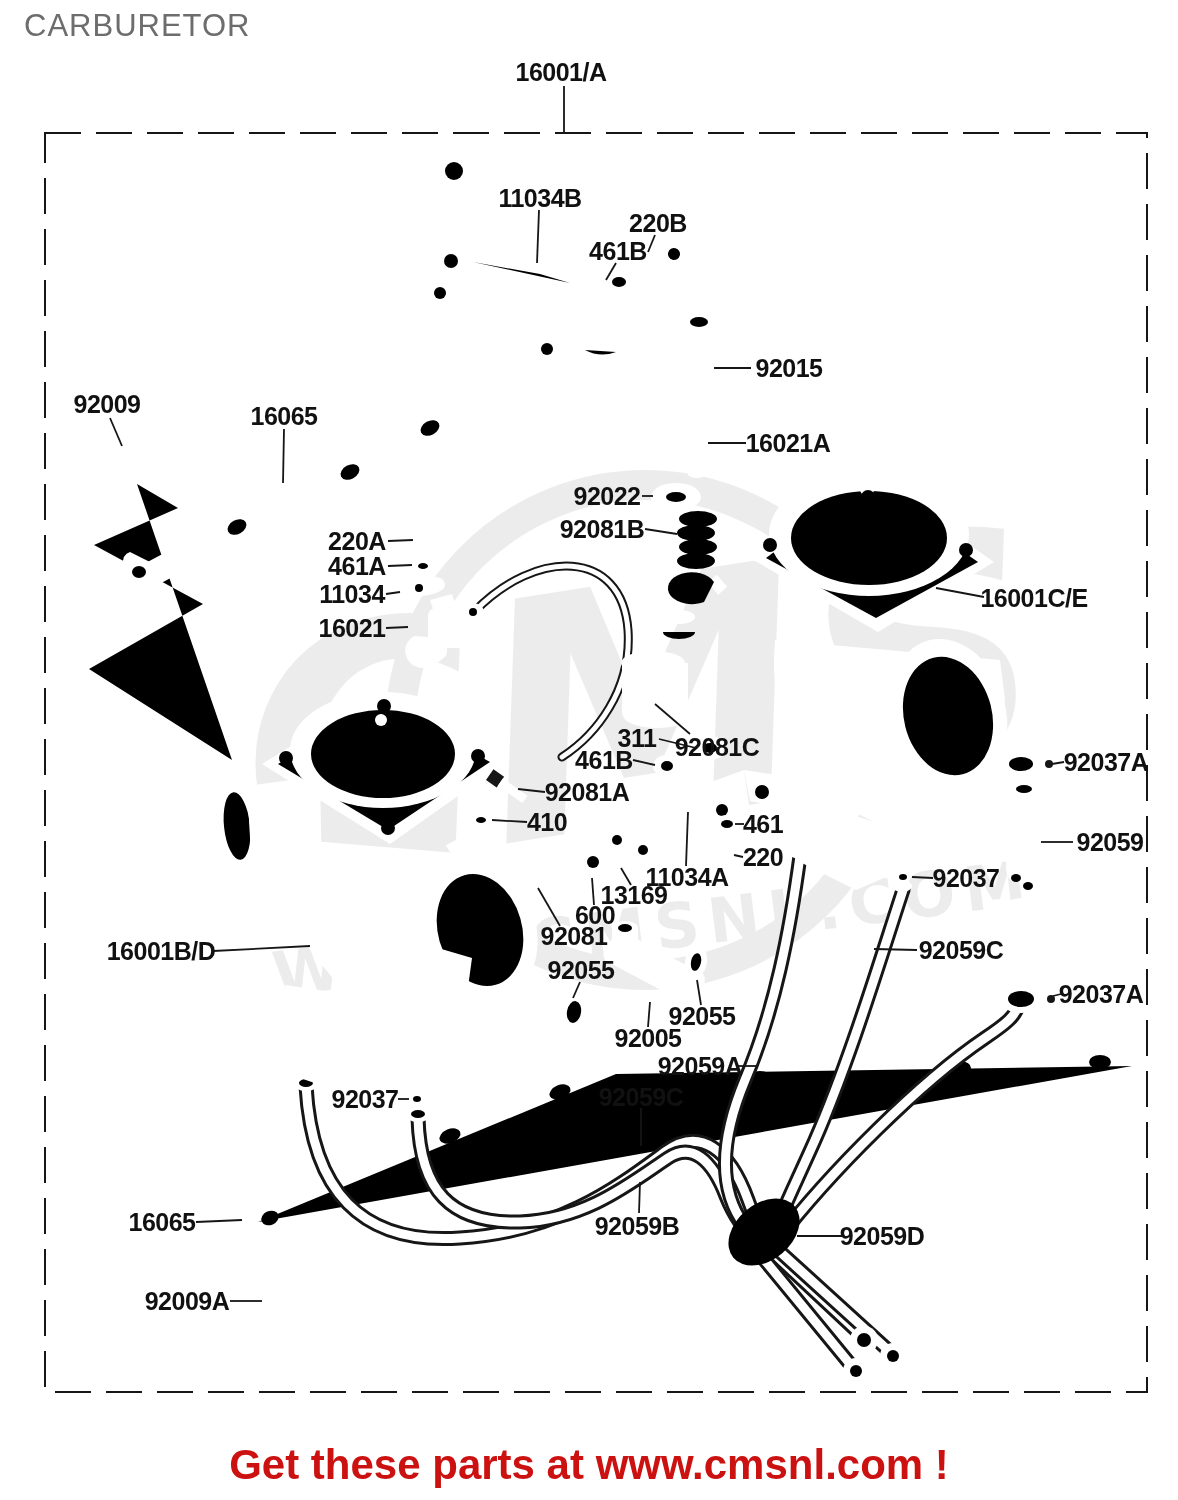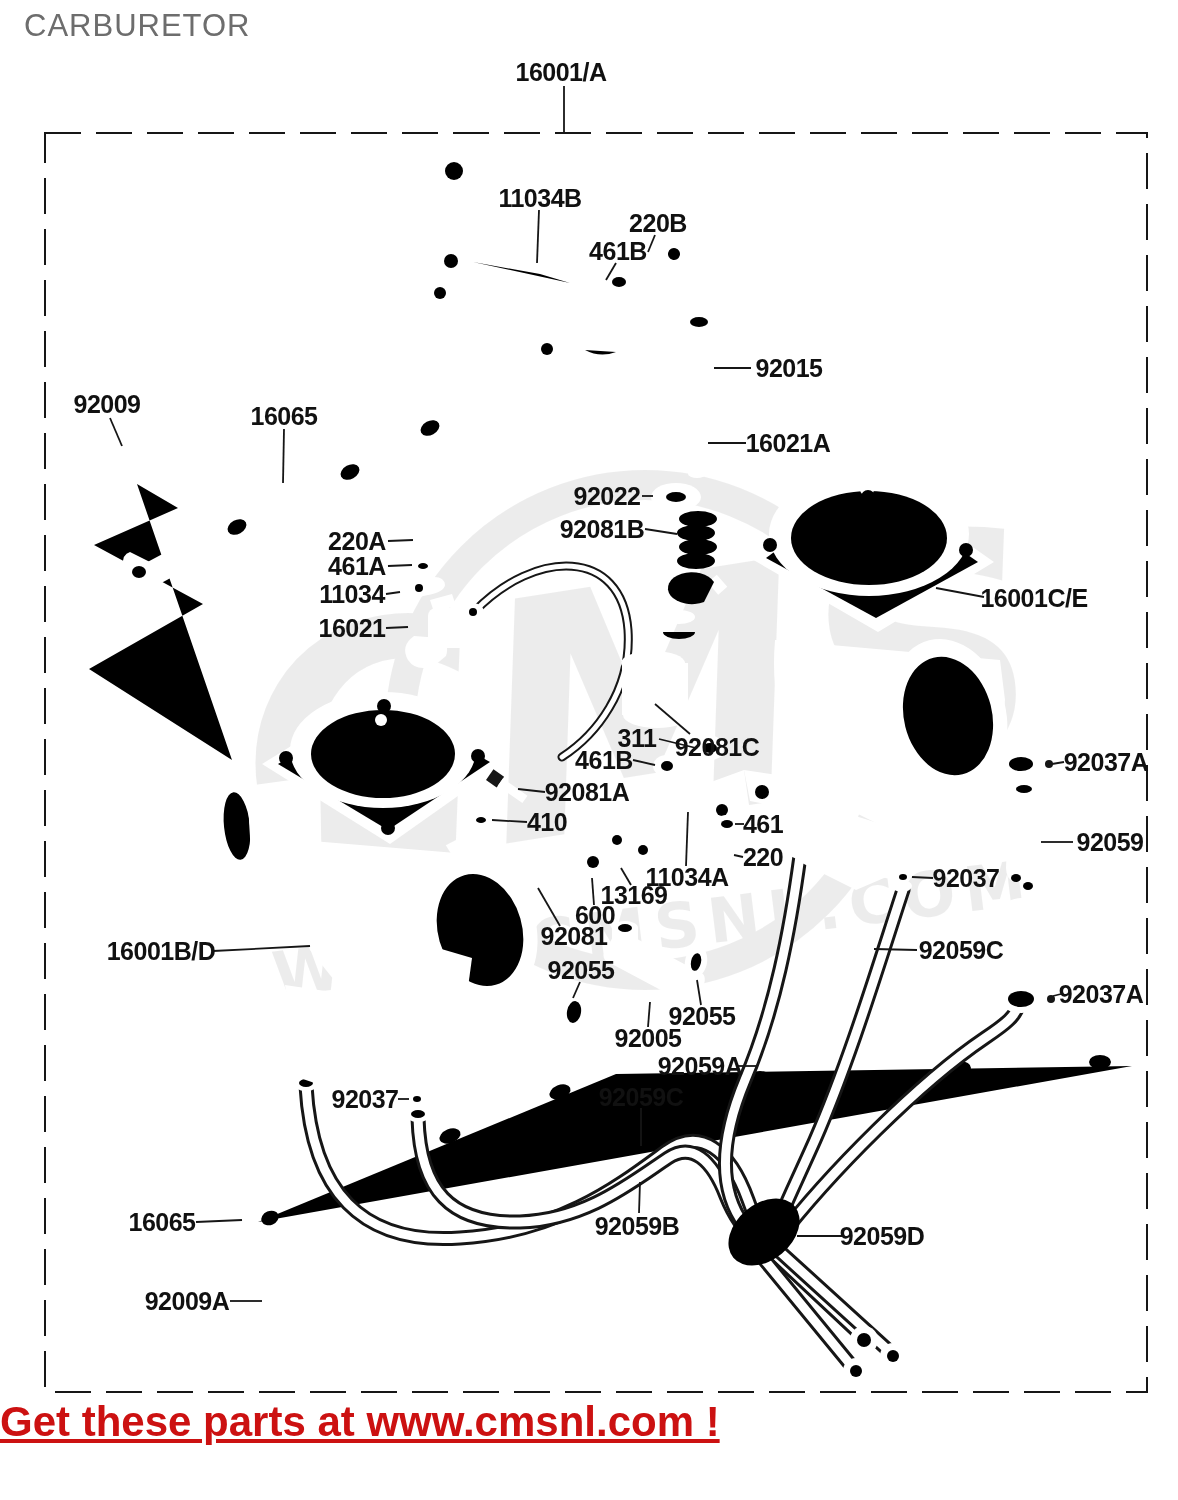--- a/index.html
+++ b/index.html
@@ -1,22 +1,22 @@
 <!DOCTYPE html>
 <html><head>
 <meta charset="utf-8">
 <style>
   html,body{margin:0;padding:0;background:#ffffff;}
   .page{position:relative;width:1178px;height:1500px;background:#fff;overflow:hidden;
         font-family:"Liberation Sans",sans-serif;
         --title-color:#6d6d6d; --footer-color:#cc1111;}
   .title{position:absolute;left:24px;top:8px;font-size:31px;letter-spacing:1px;
          color:var(--title-color);}
-  .footer{position:absolute;left:0;top:1398px;width:100%;text-align:left;
-          font-size:42px;font-weight:bold;color:var(--footer-color);text-decoration:underline;}
+  .footer{position:absolute;left:0;top:1441px;width:100%;text-align:center;
+          font-size:42px;font-weight:bold;color:var(--footer-color);}
   svg.diagram{position:absolute;left:0;top:0;}
   svg .wf{fill:#ffffff;}
   svg .dk{fill:#161616;}
   svg .t{stroke-width:1.6 !important;}
   svg .h{stroke-width:1.4 !important;}
   svg .ld line{stroke:#161616;stroke-width:1.8;}
   svg .cl{stroke-width:1.6 !important;}
   svg .ho{stroke:#161616;stroke-width:15;fill:none;stroke-linecap:round;}
   svg .hi{stroke:#ffffff;stroke-width:9 !important;fill:none;stroke-linecap:round;}
   svg .fo{stroke:#161616;stroke-width:9;fill:none;stroke-linecap:round;}

